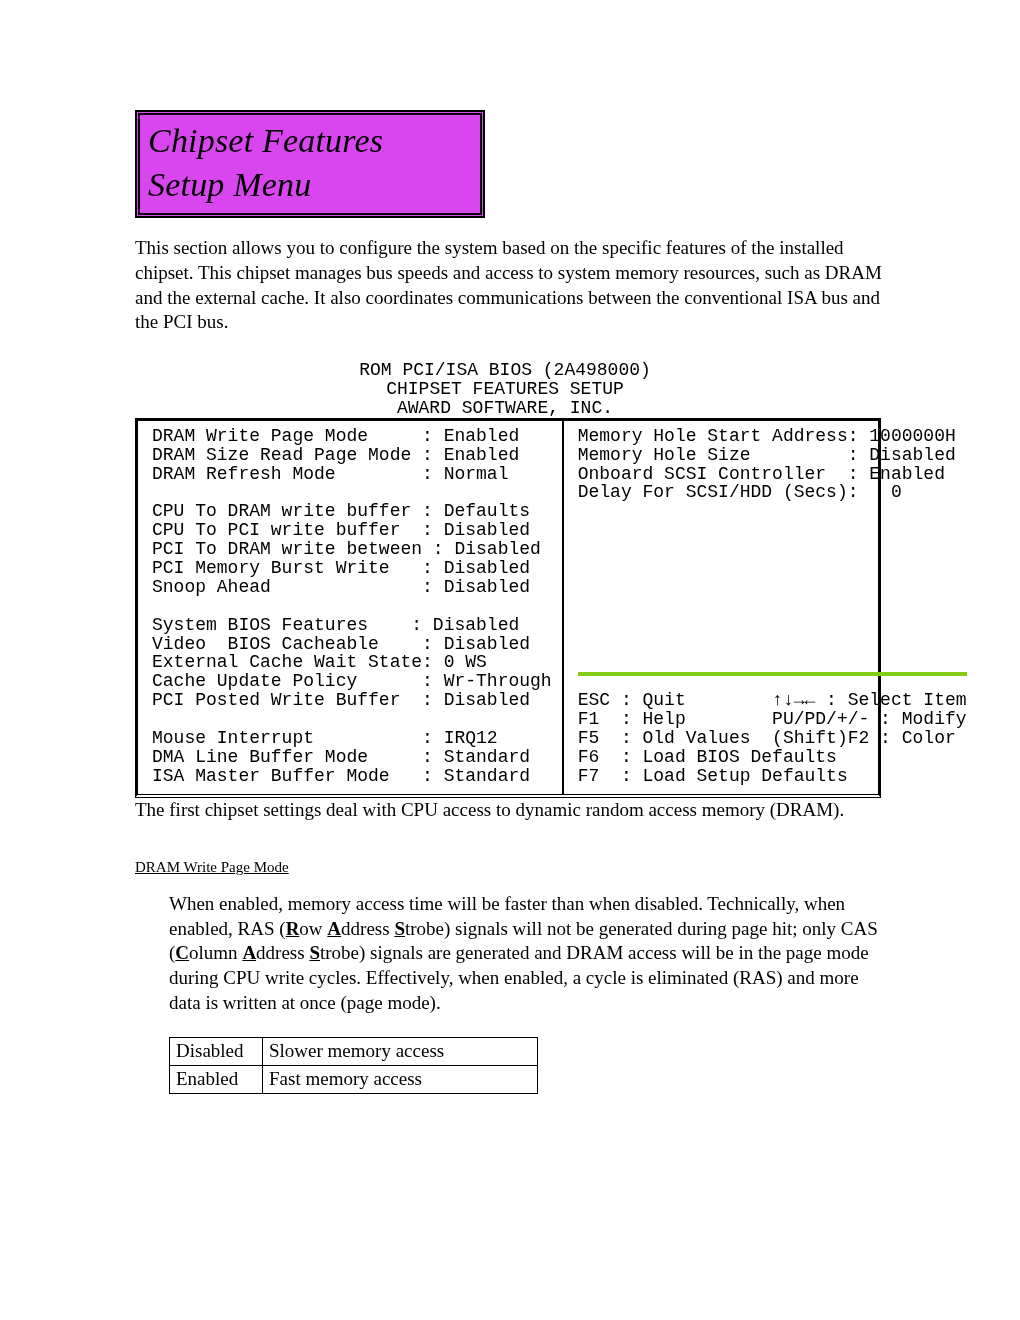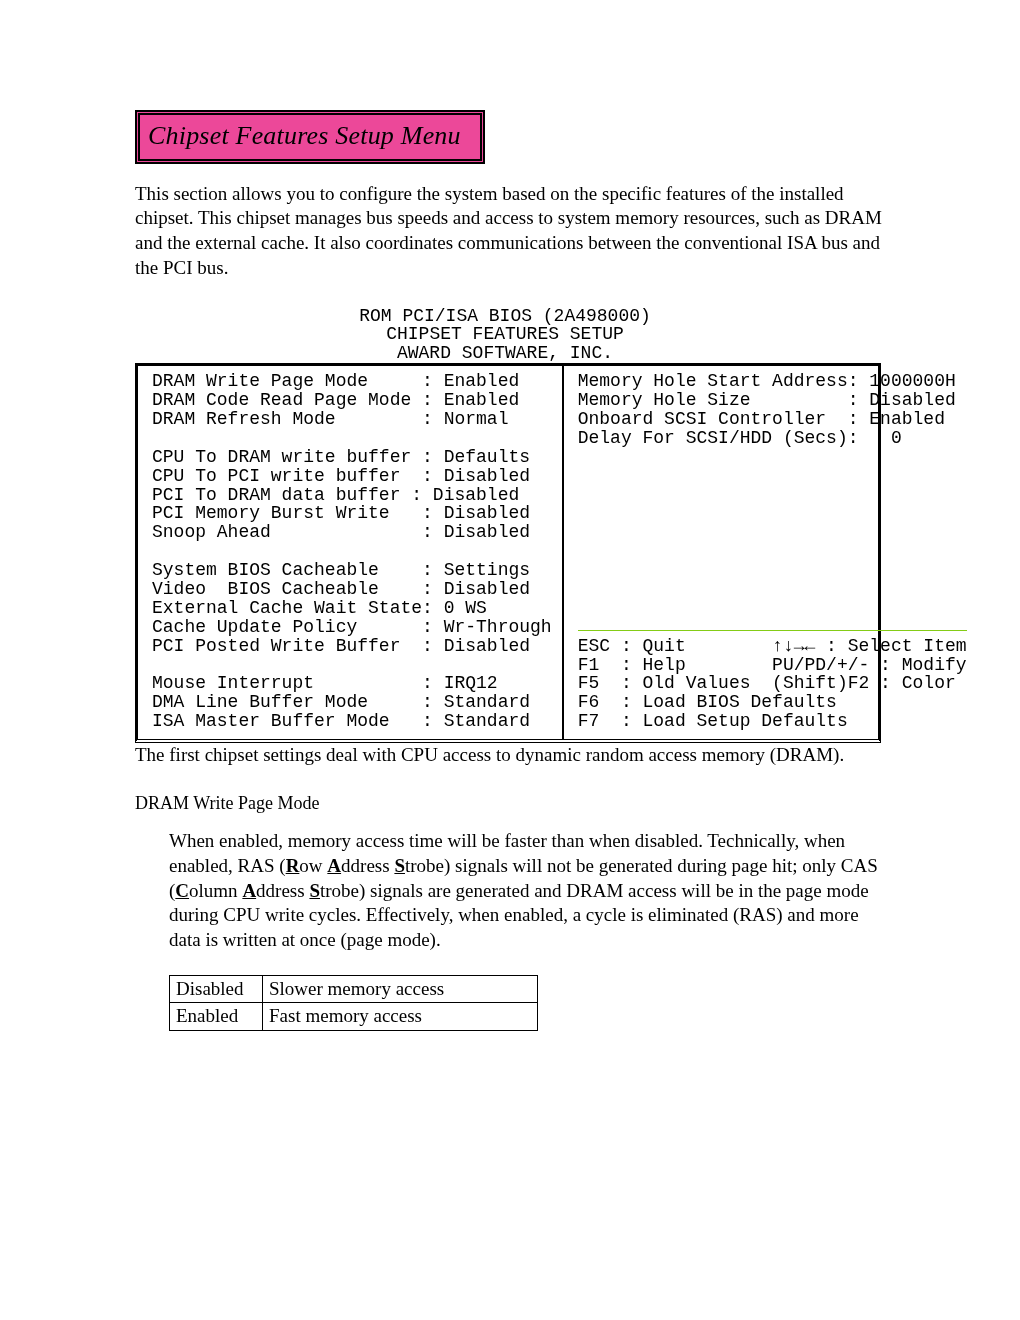--- a/index.html
+++ b/index.html
@@ -10,25 +10,25 @@
     font-size:19px;
     line-height:1.3;
   }
   .page{
     width:1020px;
     padding:110px 135px 60px 135px;
     box-sizing:border-box;
   }
   .title-bar{
     display:inline-block;
-    background:#ec4899;
+    background:#d946ef;
     border:5px double #000;
     padding:4px 12px 6px 8px;
     font-style:italic;
-    font-size:26px;
+    font-size:34px;
     letter-spacing:0.2px;
     width:320px;
   }
   .intro{
     margin-top:18px;
   }
   .bios-box{
     margin-top:26px;
     font-family:"Courier New",monospace;
     font-size:18px;
@@ -57,35 +57,36 @@
   }
   .bios-col.left{
     border-right:2px solid #000;
   }
   .bios-col.right{
     display:flex;
     flex-direction:column;
     justify-content:space-between;
   }
   .bios-keys{
-    border-top:1px solid #84cc16;
-    padding-top:6px;
+    border-top:4px solid #84cc16;
+    padding-top:15px;
     margin-top:6px;
     white-space:pre;
   }
   .dram-title{
     text-align:center;
     font-weight:bold;
     font-size:22px;
     margin-top:56px;
     margin-bottom:14px;
   }
   .sub-heading{
-    font-size:18px;
-    margin-top:24px;
+    font-size:15px;
+    text-decoration:underline;
+    margin-top:36px;
     margin-bottom:14px;
   }
   .indent-block{
     margin-left:34px;
   }
   .ub{text-decoration:underline;font-weight:bold;}
   .options-table{
     border-collapse:collapse;
     margin-top:22px;
     margin-left:34px;
@@ -108,30 +109,30 @@
 
   <div class="intro">This section allows you to configure the system based on the specific features of the installed chipset.  This chipset manages bus speeds and access to system memory resources, such as DRAM and the external cache.  It also coordinates communications between the conventional ISA bus and the PCI bus.</div>
 
   <div class="bios-box">
     <div class="bios-header"><span>ROM PCI/ISA BIOS (2A498000)</span>
 <span>CHIPSET FEATURES SETUP</span>
 <span>AWARD SOFTWARE, INC.</span></div>
 
     <div class="bios-frame">
       <div class="bios-col left"><span>DRAM Write Page Mode     : Enabled</span>
-<span>DRAM Code Read Page Mode : Enabled</span>
+<span>DRAM Size Read Page Mode : Enabled</span>
 <span>DRAM Refresh Mode        : Normal</span>
 <span></span>
 <span>CPU To DRAM write buffer : Defaults</span>
 <span>CPU To PCI write buffer  : Disabled</span>
-<span>PCI To DRAM data buffer : Disabled</span>
+<span>PCI To DRAM write between : Disabled</span>
 <span>PCI Memory Burst Write   : Disabled</span>
 <span>Snoop Ahead              : Disabled</span>
 <span></span>
-<span>System BIOS Cacheable    : Settings</span>
+<span>System BIOS Features    : Disabled</span>
 <span>Video  BIOS Cacheable    : Disabled</span>
 <span>External Cache Wait State: 0 WS</span>
 <span>Cache Update Policy      : Wr-Through</span>
 <span>PCI Posted Write Buffer  : Disabled</span>
 <span></span>
 <span>Mouse Interrupt          : IRQ12</span>
 <span>DMA Line Buffer Mode     : Standard</span>
 <span>ISA Master Buffer Mode   : Standard</span></div>
 
       <div class="bios-col right">

